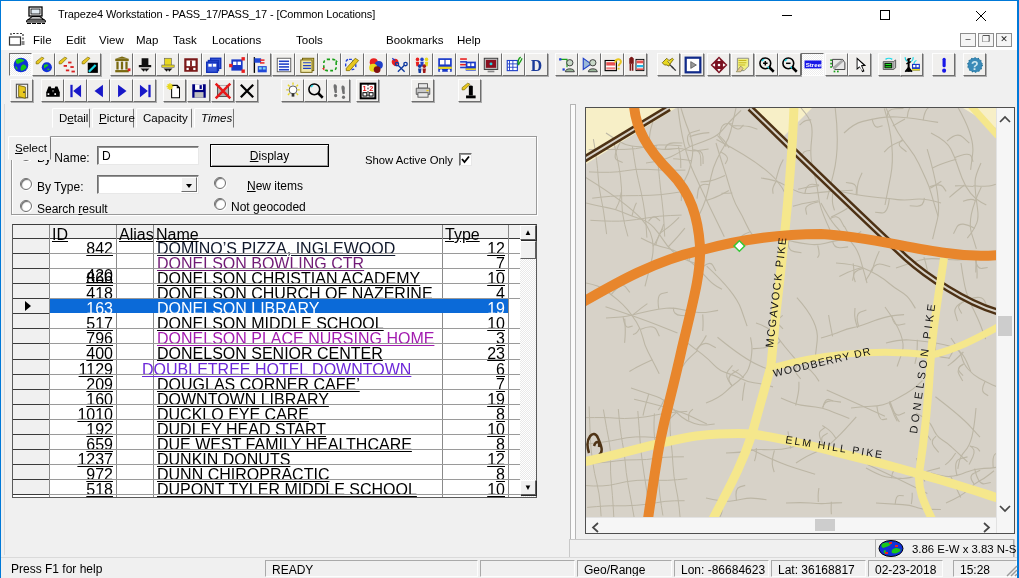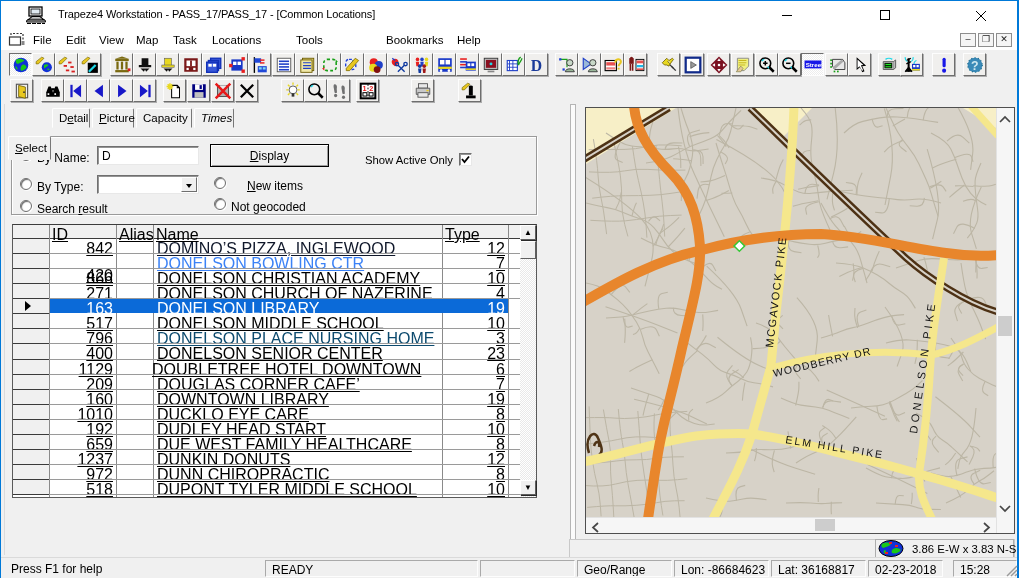--- a/index.html
+++ b/index.html
@@ -642,57 +642,57 @@
 <div class="abs" style="left:429px;top:0;width:1px;height:272px;background:#8a8a8a;"></div>
 <div class="abs" style="left:495px;top:0;width:1px;height:272px;background:#8a8a8a;"></div>
 <div class="abs" style="left:495px;top:0;width:1px;height:272px;background:#8a8a8a;"></div>
 <div class="abs" style="left:0;top:14px;width:36px;height:15px;background:#f0f0f0;border-bottom:1px solid #3a3a3a;"></div>
 <div class="gcell" style="left:36px;top:15px;width:64px;text-align:right;color:#000;">842</div>
 <div class="gcell" style="left:144px;top:15px;width:285px;color:#0f172a;">DOMINO’S PIZZA, INGLEWOOD</div>
 <div class="gcell" style="left:429px;top:15px;width:63px;text-align:right;color:#000;">12</div>
 <div class="abs" style="left:36px;top:28px;width:471px;height:1px;background:#9a9a9a;"></div>
 <div class="abs" style="left:0;top:29px;width:36px;height:15px;background:#f0f0f0;border-bottom:1px solid #3a3a3a;"></div>
 <div class="gcell" style="left:36px;top:42px;width:64px;text-align:right;color:#000;">420</div>
-<div class="gcell" style="left:144px;top:30px;width:285px;color:#3b82f6;">DONELSON BOWLING CTR</div>
+<div class="gcell" style="left:144px;top:30px;width:285px;color:#701a75;">DONELSON BOWLING CTR</div>
 <div class="gcell" style="left:429px;top:30px;width:63px;text-align:right;color:#000;">7</div>
 <div class="abs" style="left:36px;top:43px;width:471px;height:1px;background:#9a9a9a;"></div>
 <div class="abs" style="left:0;top:44px;width:36px;height:15px;background:#f0f0f0;border-bottom:1px solid #3a3a3a;"></div>
 <div class="gcell" style="left:36px;top:45px;width:64px;text-align:right;color:#000;">866</div>
 <div class="gcell" style="left:144px;top:45px;width:285px;color:#000;">DONELSON CHRISTIAN ACADEMY</div>
 <div class="gcell" style="left:429px;top:45px;width:63px;text-align:right;color:#000;">10</div>
 <div class="abs" style="left:36px;top:58px;width:471px;height:1px;background:#9a9a9a;"></div>
 <div class="abs" style="left:0;top:59px;width:36px;height:15px;background:#f0f0f0;border-bottom:1px solid #3a3a3a;"></div>
-<div class="gcell" style="left:36px;top:60px;width:64px;text-align:right;color:#000;">271</div>
+<div class="gcell" style="left:36px;top:60px;width:64px;text-align:right;color:#000;">418</div>
 <div class="gcell" style="left:144px;top:60px;width:285px;color:#000;">DONELSON CHURCH OF NAZERINE</div>
 <div class="gcell" style="left:429px;top:60px;width:63px;text-align:right;color:#000;">4</div>
 <div class="abs" style="left:36px;top:73px;width:471px;height:1px;background:#9a9a9a;"></div>
 <div class="abs" style="left:0;top:74px;width:36px;height:15px;background:#f0f0f0;border-bottom:1px solid #3a3a3a;"></div>
 <div class="abs" style="left:37px;top:74px;width:458px;height:14px;background:#0b6ad8;"></div>
 <div class="abs" style="left:12px;top:76px;width:0;height:0;border-left:6px solid #000;border-top:5px solid transparent;border-bottom:5px solid transparent;"></div>
 <div class="gcell" style="left:36px;top:75px;width:64px;text-align:right;color:#fff;">163</div>
 <div class="gcell" style="left:144px;top:75px;width:285px;color:#fff;">DONELSON LIBRARY</div>
 <div class="gcell" style="left:429px;top:75px;width:63px;text-align:right;color:#fff;">19</div>
 <div class="abs" style="left:0;top:89px;width:36px;height:15px;background:#f0f0f0;border-bottom:1px solid #3a3a3a;"></div>
 <div class="gcell" style="left:36px;top:90px;width:64px;text-align:right;color:#000;">517</div>
 <div class="gcell" style="left:144px;top:90px;width:285px;color:#000;">DONELSON MIDDLE SCHOOL</div>
 <div class="gcell" style="left:429px;top:90px;width:63px;text-align:right;color:#000;">10</div>
 <div class="abs" style="left:36px;top:103px;width:471px;height:1px;background:#9a9a9a;"></div>
 <div class="abs" style="left:0;top:104px;width:36px;height:15px;background:#f0f0f0;border-bottom:1px solid #3a3a3a;"></div>
 <div class="gcell" style="left:36px;top:105px;width:64px;text-align:right;color:#000;">796</div>
-<div class="gcell" style="left:144px;top:105px;width:285px;color:#0c4a6e;">DONELSON PLACE NURSING HOME</div>
+<div class="gcell" style="left:144px;top:105px;width:285px;color:#a21caf;">DONELSON PLACE NURSING HOME</div>
 <div class="gcell" style="left:429px;top:105px;width:63px;text-align:right;color:#000;">3</div>
 <div class="abs" style="left:36px;top:118px;width:471px;height:1px;background:#9a9a9a;"></div>
 <div class="abs" style="left:0;top:119px;width:36px;height:16px;background:#f0f0f0;border-bottom:1px solid #3a3a3a;"></div>
 <div class="gcell" style="left:36px;top:120px;width:64px;text-align:right;color:#000;">400</div>
 <div class="gcell" style="left:144px;top:120px;width:285px;color:#000;">DONELSON SENIOR CENTER</div>
 <div class="gcell" style="left:429px;top:120px;width:63px;text-align:right;color:#000;">23</div>
 <div class="abs" style="left:36px;top:134px;width:471px;height:1px;background:#9a9a9a;"></div>
 <div class="abs" style="left:0;top:135px;width:36px;height:15px;background:#f0f0f0;border-bottom:1px solid #3a3a3a;"></div>
 <div class="gcell" style="left:36px;top:136px;width:64px;text-align:right;color:#000;">1129</div>
-<div class="gcell" style="left:139px;top:136px;width:285px;color:#000000;">DOUBLETREE HOTEL DOWNTOWN</div>
+<div class="gcell" style="left:129px;top:136px;width:285px;color:#6d28d9;">DOUBLETREE HOTEL DOWNTOWN</div>
 <div class="gcell" style="left:429px;top:136px;width:63px;text-align:right;color:#000;">6</div>
 <div class="abs" style="left:36px;top:149px;width:471px;height:1px;background:#9a9a9a;"></div>
 <div class="abs" style="left:0;top:150px;width:36px;height:15px;background:#f0f0f0;border-bottom:1px solid #3a3a3a;"></div>
 <div class="gcell" style="left:36px;top:151px;width:64px;text-align:right;color:#000;">209</div>
 <div class="gcell" style="left:144px;top:151px;width:285px;color:#000;">DOUGLAS CORNER CAFE’</div>
 <div class="gcell" style="left:429px;top:151px;width:63px;text-align:right;color:#000;">7</div>
 <div class="abs" style="left:36px;top:164px;width:471px;height:1px;background:#9a9a9a;"></div>
 <div class="abs" style="left:0;top:165px;width:36px;height:15px;background:#f0f0f0;border-bottom:1px solid #3a3a3a;"></div>
 <div class="gcell" style="left:36px;top:166px;width:64px;text-align:right;color:#000;">160</div>
 <div class="gcell" style="left:144px;top:166px;width:285px;color:#000;">DOWNTOWN LIBRARY</div>

